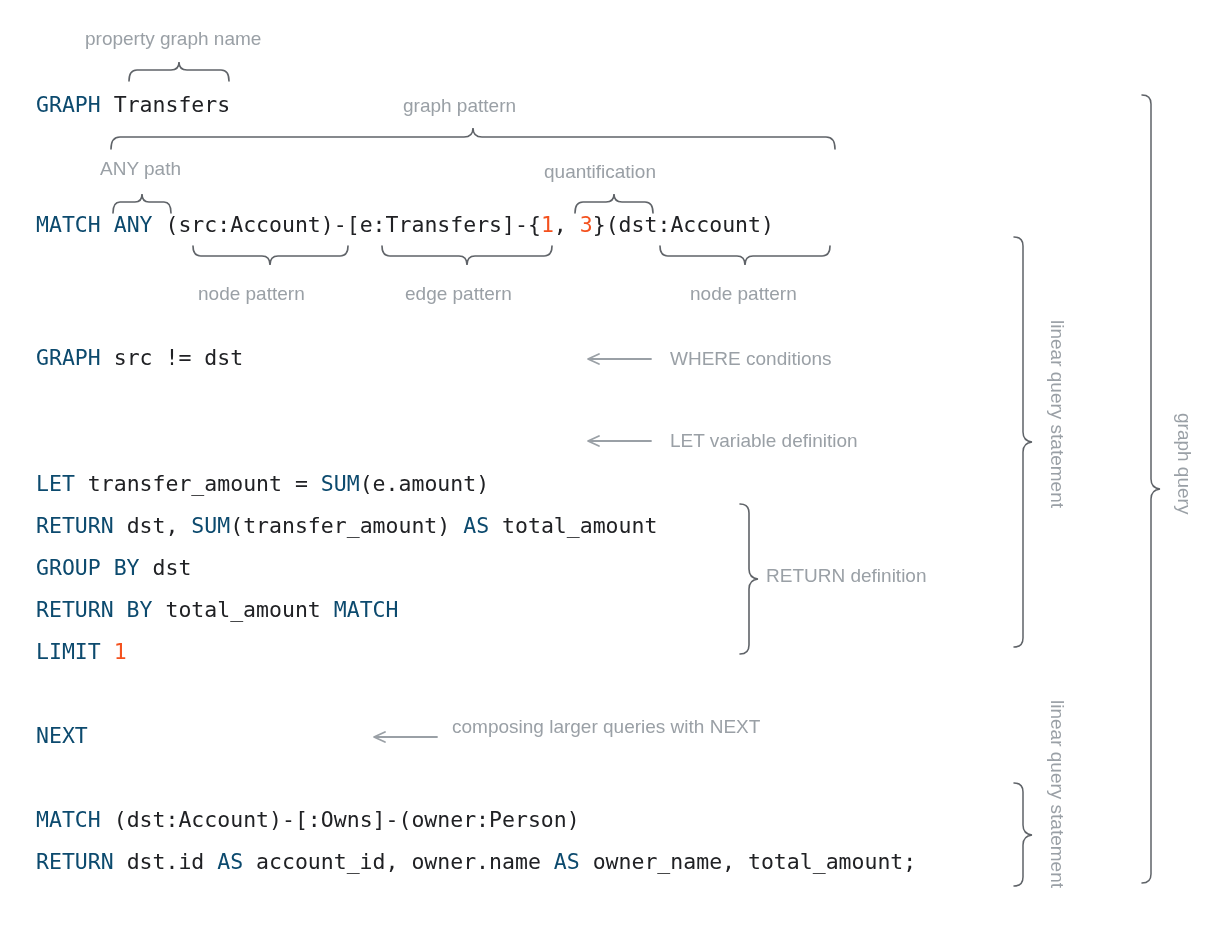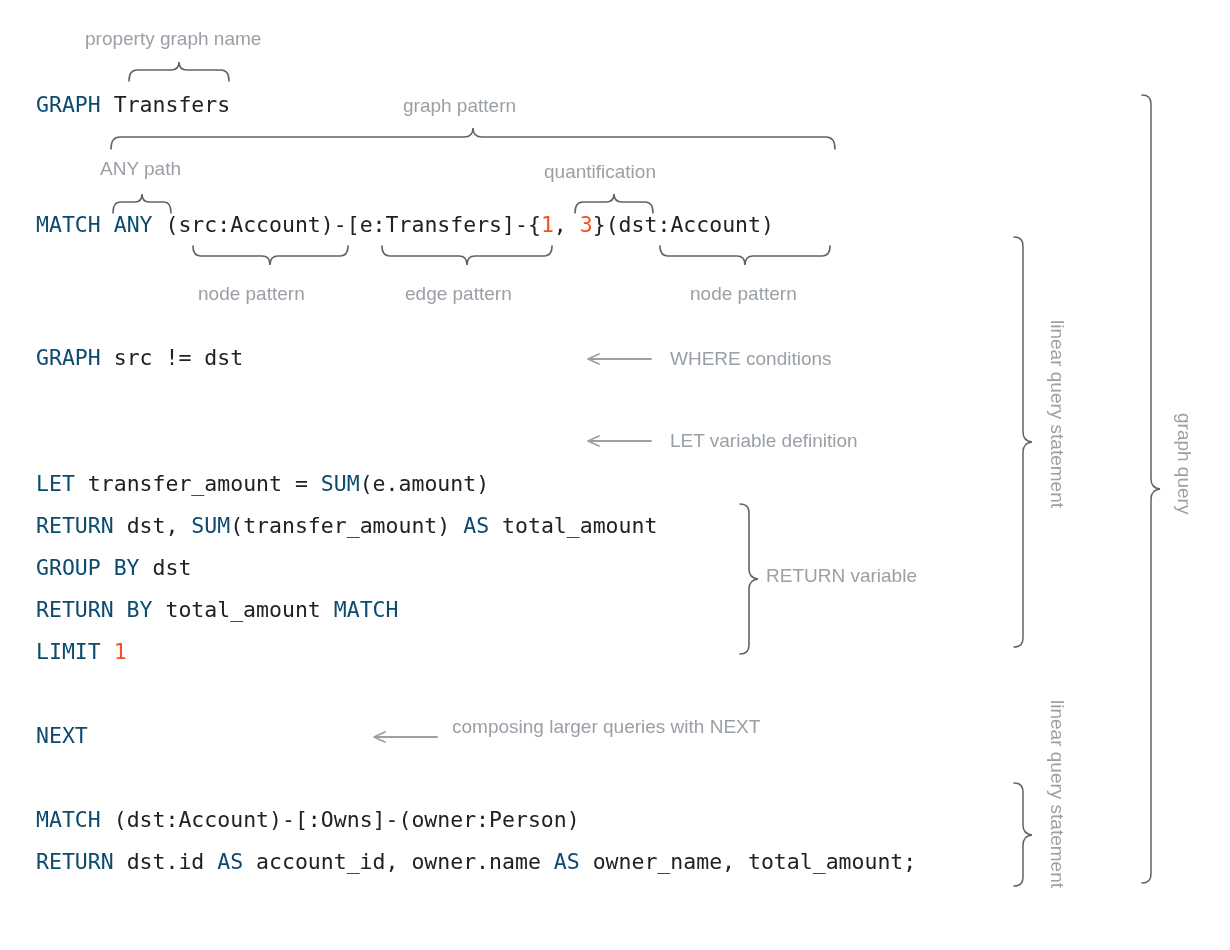--- a/index.html
+++ b/index.html
@@ -158,21 +158,21 @@
 
   <div class="code" style="left:36px; top:595px;"><span class="kw">RETURN BY</span><span> </span><span class="id">total_amount</span><span> </span><span class="kw">MATCH</span></div>
 
   <div class="code" style="left:36px; top:637px;"><span class="kw">LIMIT</span><span> </span><span class="num">1</span></div>
 
   <div class="brace" style="left:738px; top:503px;">
     <svg width="24" height="152" viewBox="0 0 24 152">
       <path d="M2,1 Q11,1 11,10 L11,66 Q11,75 20,76 Q11,77 11,86 L11,142 Q11,151 2,151"></path>
     </svg>
   </div>
-  <div class="ann" style="left:766px; top:565px;">RETURN variable</div>
+  <div class="ann" style="left:766px; top:565px;">RETURN definition</div>
 
   <div class="code" style="left:36px; top:721px;"><span class="kw">NEXT</span></div>
 
   <div class="arrow" style="left:371px; top:730px;">
     <svg width="68" height="14" viewBox="0 0 68 14">
       <line x1="66" y1="7" x2="4" y2="7"></line>
       <path d="M14,2 L3,7 L14,12"></path>
     </svg>
   </div>
   <div class="ann" style="left:452px; top:716px;">composing larger queries with NEXT</div>

